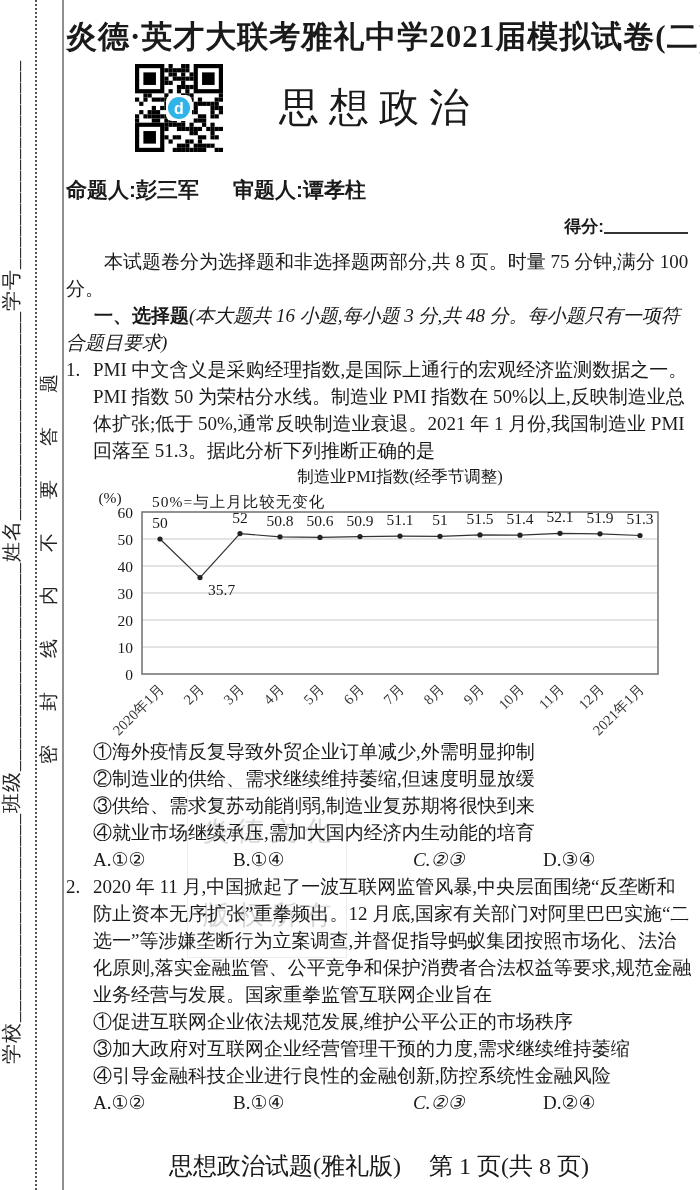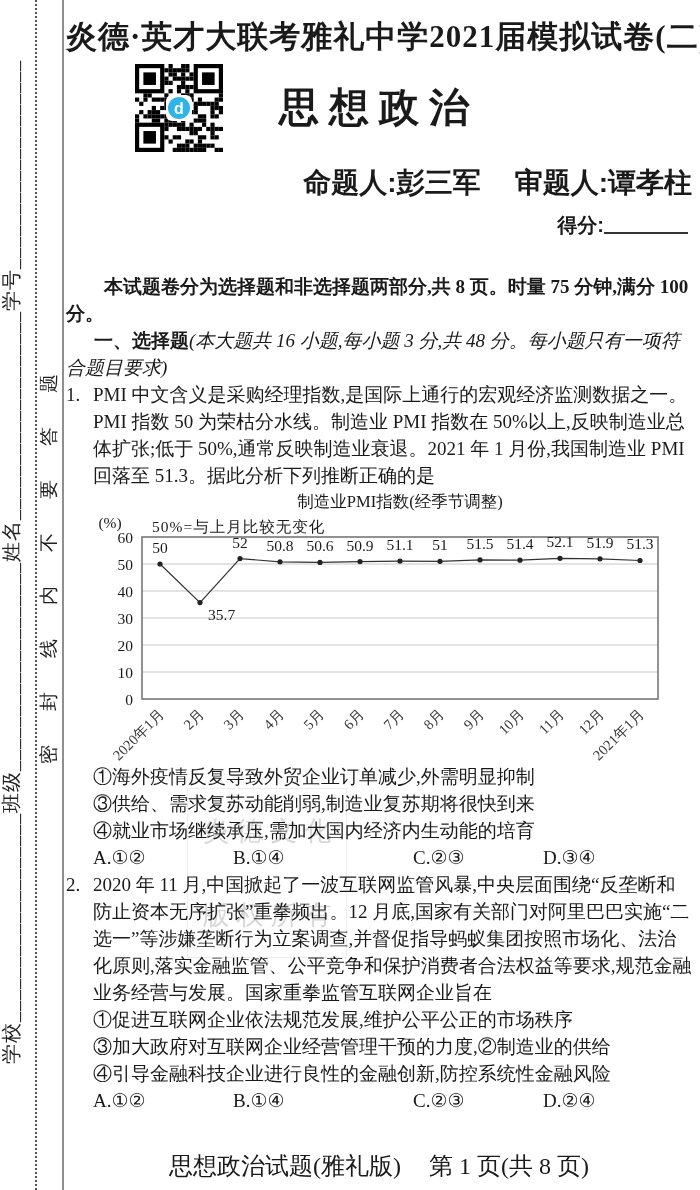--- a/index.html
+++ b/index.html
@@ -16,39 +16,39 @@
   .watermark{position:absolute;left:187px;top:788px;width:158px;height:168px;border:1px solid #ededed;
         display:flex;flex-direction:column;justify-content:space-around;align-items:center;
         color:#d7d7d7;font-size:27px;letter-spacing:7px;z-index:0;
         font-family:"Liberation Sans","DejaVu Sans",sans-serif;}
   .watermark div{white-space:nowrap;text-indent:7px;}
   
   .content{position:absolute;left:66px;top:0;width:626px;z-index:1;}
   .header-title{margin-top:16px;text-align:center;font-size:31px;font-weight:bold;white-space:nowrap;letter-spacing:1px;}
   .qr-row{position:relative;height:96px;margin-top:6px;}
   .qr{position:absolute;left:69px;top:0;width:88px;height:88px;}
-  .subject-title{position:absolute;left:0;right:0;top:16px;text-align:center;font-size:40px;font-weight:bold;
+  .subject-title{position:absolute;left:0;right:0;top:16px;text-align:center;font-size:40px;font-weight:normal;
         letter-spacing:10px;font-family:"Liberation Sans","DejaVu Sans",sans-serif;}
-  .authors{margin-top:4px;text-align:right;font-size:28px;font-weight:bold;
+  .authors{margin-top:16px;text-align:left;font-size:21px;font-weight:bold;
         font-family:"Liberation Sans","DejaVu Sans",sans-serif;}
   .authors .gap{display:inline-block;width:34px;}
-  .score-row{margin-top:10px;text-align:right;font-size:20px;font-weight:bold;padding-right:4px;
+  .score-row{margin-top:10px;text-align:right;font-size:17px;font-weight:bold;padding-right:4px;
         font-family:"Liberation Sans","DejaVu Sans",sans-serif;}
   .score-line{display:inline-block;width:84px;border-bottom:2px solid #333;height:18px;vertical-align:-2px;}
   .bodytext{font-size:19px;line-height:27px;}
-  .intro{margin-top:34px;text-indent:2em;font-weight:bold;}
+  .intro{margin-top:10px;text-indent:2em;}
   .section-head .head-bold{font-weight:bold;font-family:"Liberation Sans","DejaVu Sans",sans-serif;font-size:19px;margin-left:28px;}
   .section-head .head-rest{font-style:italic;}
   .question{position:relative;padding-left:27px;}
   .q-num{position:absolute;left:0;top:0;}
   .opt{padding-left:27px;font-family:Liberation Serif, serif;}
   .answer-row{padding-left:27px;display:flex;}
   .answer-row .ans:nth-child(1){width:140px;}
   .answer-row .ans:nth-child(2){width:180px;}
-  .answer-row .ans:nth-child(3){width:130px;}
+  .answer-row .ans:nth-child(3){width:130px;font-style:italic;}
   .answer-row .ans:nth-child(4){flex:1;}
   
   .chart-wrap{margin:2px 0 0 14px;height:272px;}
   
   .footer{position:absolute;left:66px;width:626px;top:1150px;text-align:center;font-size:24px;z-index:1;}
   .footer .gap{display:inline-block;width:28px;}
 </style>
 </head>
 <body>
 
@@ -314,35 +314,36 @@
           <text x="365" y="224" text-anchor="end" transform="rotate(-45 365 224)" style="font-family:&quot;Liberation Serif&quot;,&quot;DejaVu Serif&quot;,serif;font-size:14.5px" fill="#333">8月</text>
           <text x="405" y="224" text-anchor="end" transform="rotate(-45 405 224)" style="font-family:&quot;Liberation Serif&quot;,&quot;DejaVu Serif&quot;,serif;font-size:14.5px" fill="#333">9月</text>
           <text x="445" y="224" text-anchor="end" transform="rotate(-45 445 224)" style="font-family:&quot;Liberation Serif&quot;,&quot;DejaVu Serif&quot;,serif;font-size:14.5px" fill="#333">10月</text>
           <text x="485" y="224" text-anchor="end" transform="rotate(-45 485 224)" style="font-family:&quot;Liberation Serif&quot;,&quot;DejaVu Serif&quot;,serif;font-size:14.5px" fill="#333">11月</text>
           <text x="525" y="224" text-anchor="end" transform="rotate(-45 525 224)" style="font-family:&quot;Liberation Serif&quot;,&quot;DejaVu Serif&quot;,serif;font-size:14.5px" fill="#333">12月</text>
           <text x="565" y="224" text-anchor="end" transform="rotate(-45 565 224)" style="font-family:&quot;Liberation Serif&quot;,&quot;DejaVu Serif&quot;,serif;font-size:14.5px" fill="#333">2021年1月</text>
         </svg>
     </div>
 
     <div class="bodytext opt">①海外疫情反复导致外贸企业订单减少,外需明显抑制</div>
+    <div class="bodytext opt">②制造业的供给、需求继续维持萎缩,但速度明显放缓</div>
     <div class="bodytext opt">③供给、需求复苏动能削弱,制造业复苏期将很快到来</div>
     <div class="bodytext opt">④就业市场继续承压,需加大国内经济内生动能的培育</div>
     <div class="bodytext answer-row">
       <span class="ans">A.①②</span>
       <span class="ans">B.①④</span>
       <span class="ans">C.②③</span>
       <span class="ans">D.③④</span>
     </div>
 
     <div class="bodytext question">
       <span class="q-num">2.</span>
       <span>2020 年 11 月,中国掀起了一波互联网监管风暴,中央层面围绕“反垄断和防止资本无序扩张”重拳频出。12 月底,国家有关部门对阿里巴巴实施“二选一”等涉嫌垄断行为立案调查,并督促指导蚂蚁集团按照市场化、法治化原则,落实金融监管、公平竞争和保护消费者合法权益等要求,规范金融业务经营与发展。国家重拳监管互联网企业旨在</span>
     </div>
     <div class="bodytext opt">①促进互联网企业依法规范发展,维护公平公正的市场秩序</div>
-    <div class="bodytext opt">③加大政府对互联网企业经营管理干预的力度,②制造业的供给</div>
+    <div class="bodytext opt">③加大政府对互联网企业经营管理干预的力度,需求继续维持萎缩</div>
     <div class="bodytext opt">④引导金融科技企业进行良性的金融创新,防控系统性金融风险</div>
     <div class="bodytext answer-row">
       <span class="ans">A.①②</span>
       <span class="ans">B.①④</span>
       <span class="ans">C.②③</span>
       <span class="ans">D.②④</span>
     </div>
 
   </div>
 

